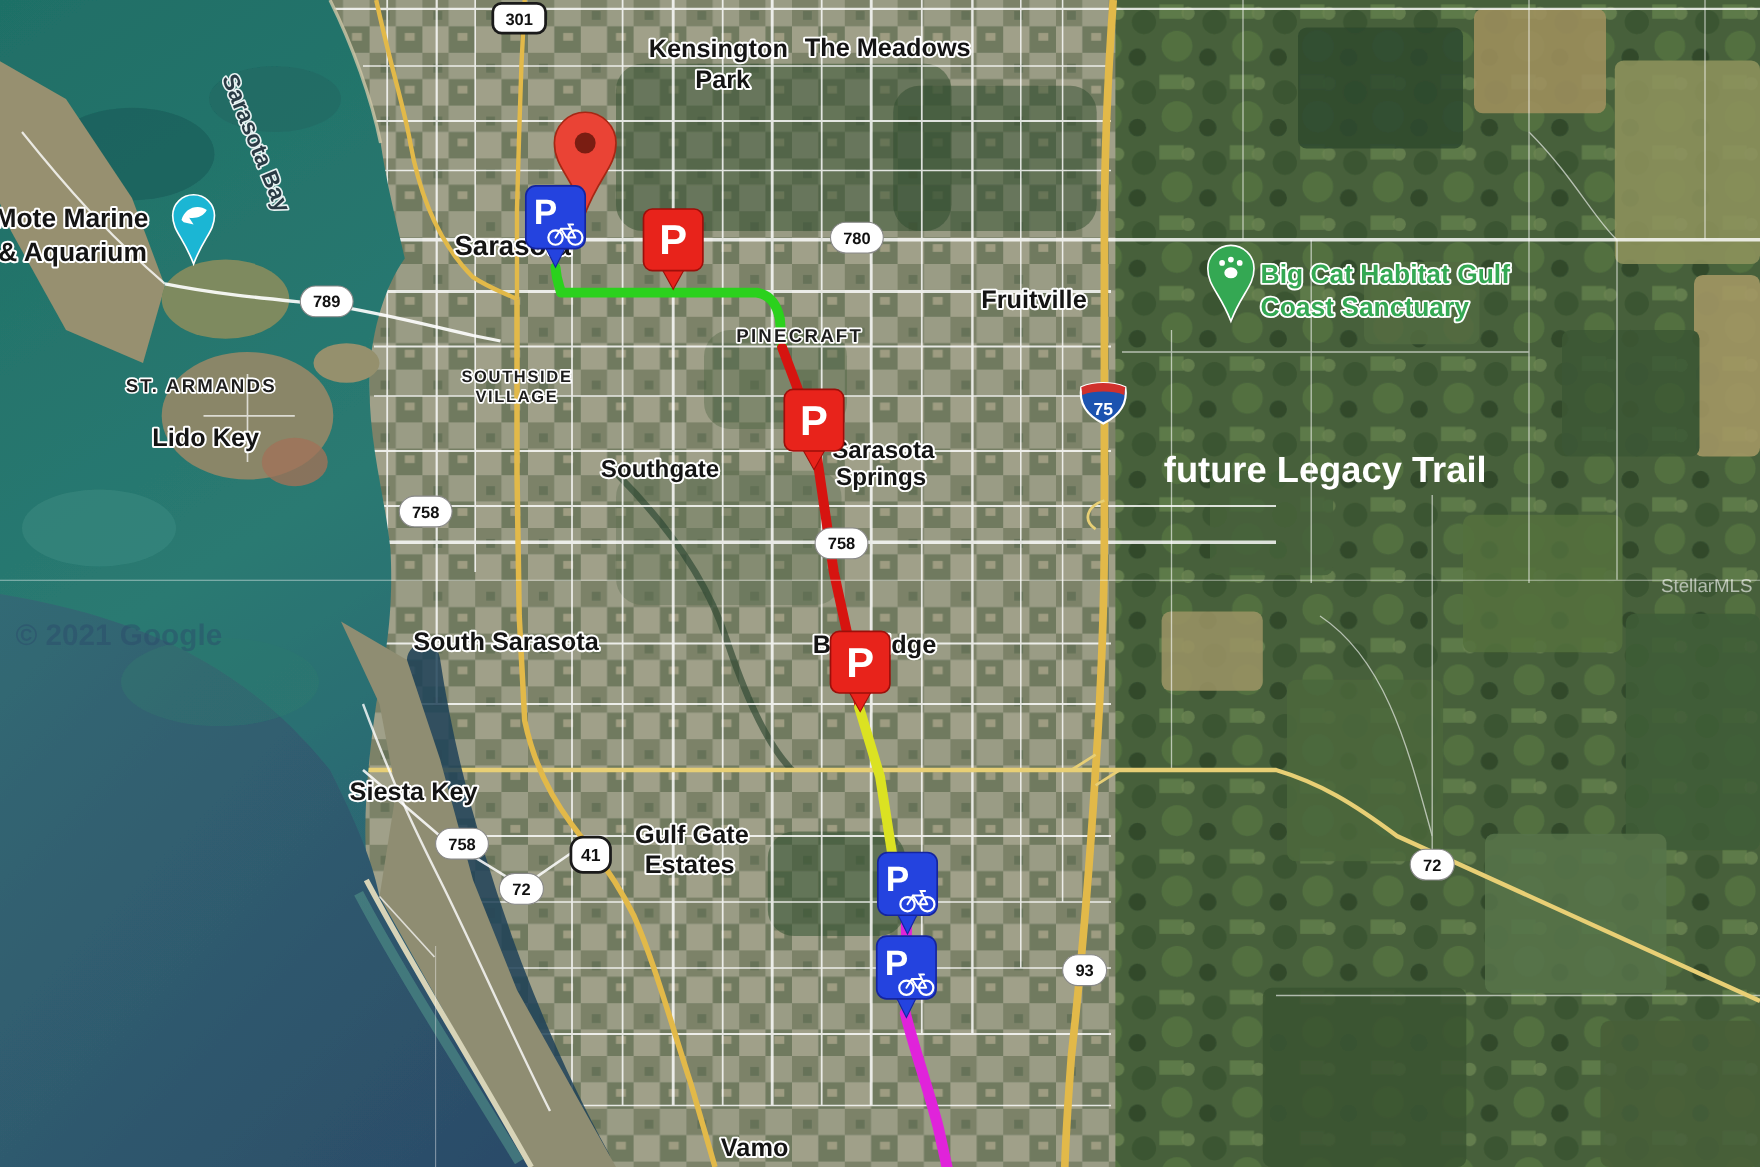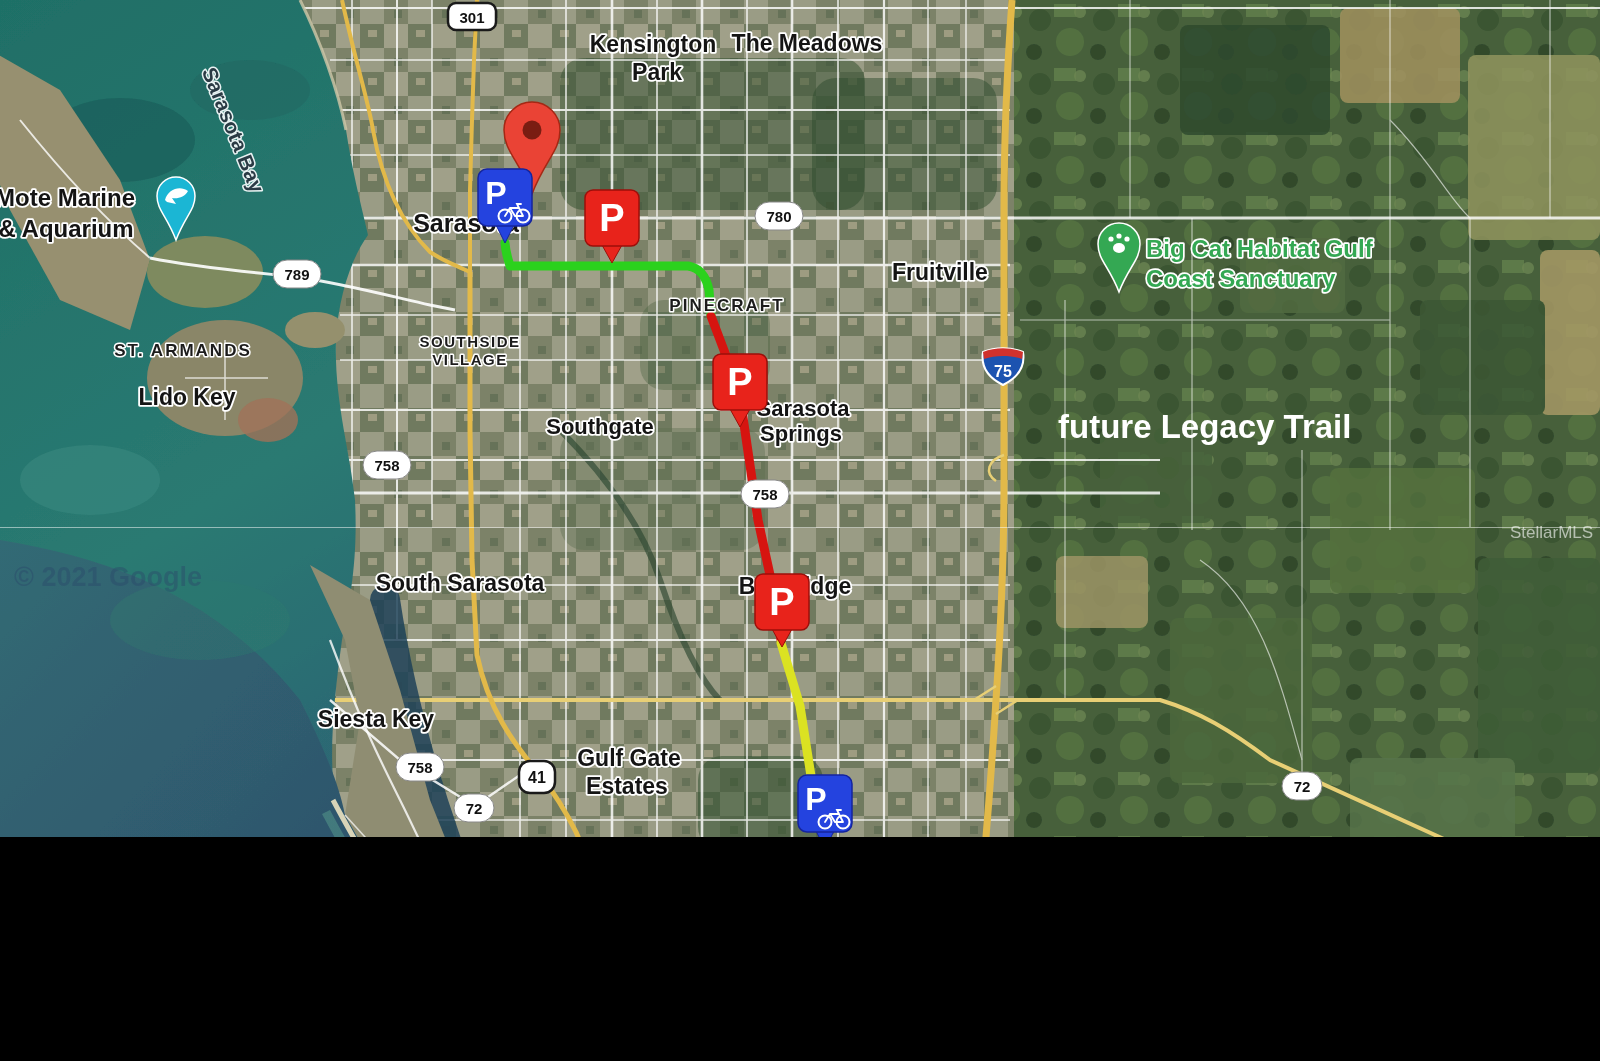--- a/index.html
+++ b/index.html
@@ -1,16 +1,16 @@
 <!DOCTYPE html>
 <html><head>
 <meta charset="utf-8">
 <style>
   html,body{margin:0;padding:0;background:#000;}
-  #stage{position:relative;width:1600px;height:837px;overflow:hidden;font-family:"Liberation Sans",sans-serif;text-decoration:underline;}
+  #stage{position:relative;width:1600px;height:1061px;overflow:hidden;font-family:"Liberation Sans",sans-serif;text-decoration:underline;}
   svg{position:absolute;left:0;top:0;display:block;}
   text{font-family:"Liberation Sans",sans-serif;}
   .lbl{font-weight:bold;fill:#141414;stroke:#ffffff;stroke-width:3.6px;paint-order:stroke;stroke-linejoin:round;}
   .lbl-sm{font-weight:bold;fill:#1c1c1c;stroke:#ffffff;stroke-width:3px;paint-order:stroke;stroke-linejoin:round;}
   .lbl-green{font-weight:bold;stroke:#ffffff;stroke-width:3.4px;paint-order:stroke;stroke-linejoin:round;}
   .lbl-bay{font-weight:bold;fill:#2a3a44;stroke:#e8f2f2;stroke-width:3px;paint-order:stroke;stroke-linejoin:round;}
   .shieldtxt{font-weight:bold;fill:#111;}
   .markerP{font-weight:bold;fill:#fff;}
   .white-annot{font-weight:bold;fill:#ffffff;}
   .wm-google{font-weight:bold;fill:#2b4a6b;opacity:.45;}

